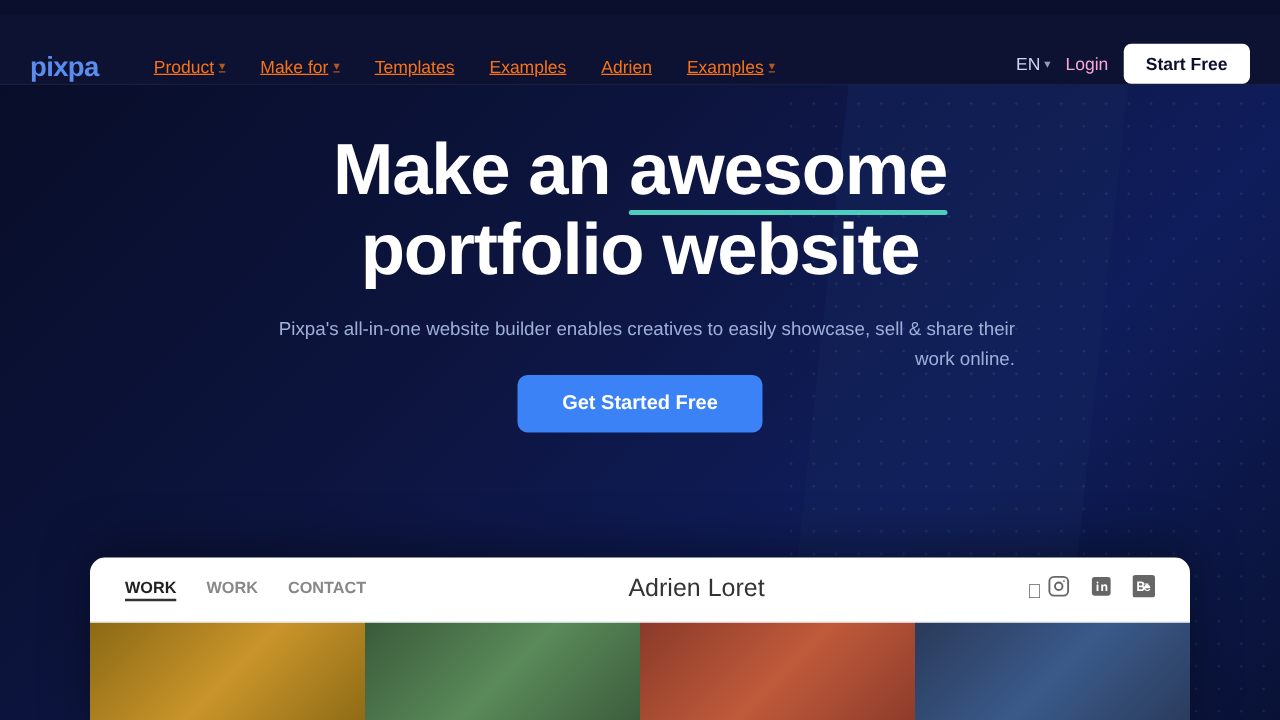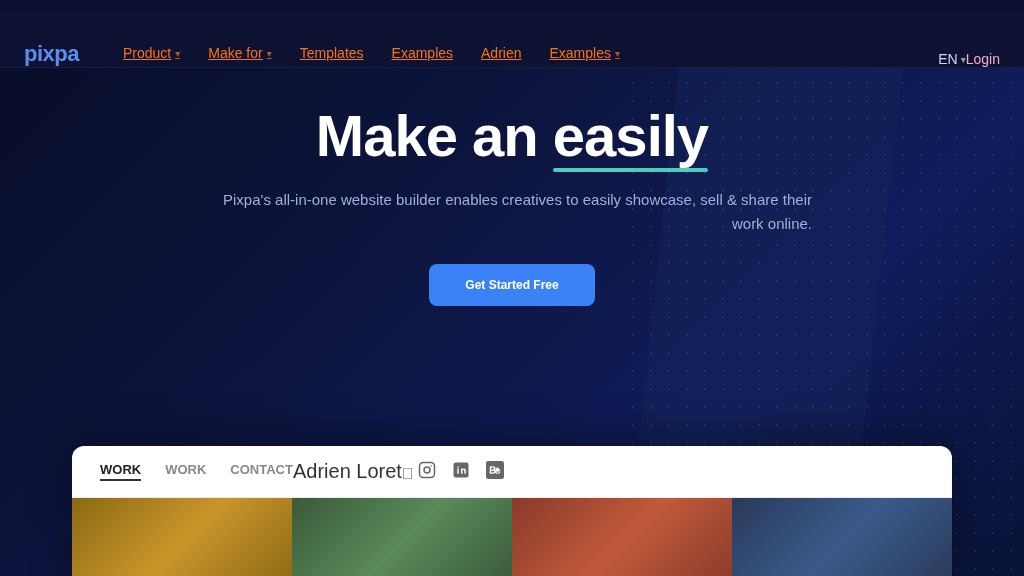--- a/index.html
+++ b/index.html
@@ -14,21 +14,21 @@
     }
     .nav-logo { color: #fff; font-size: 22px; font-weight: 700; letter-spacing: -0.5px; margin-right: 32px; }
     .nav-logo span { color: #5b8dee; }
     .nav-links { display: flex; align-items: center; gap: 4px; flex: 1; }
     .nav-link {
       color: #f97316; font-size: 14px; padding: 6px 12px;
       cursor: pointer; display: flex; align-items: center; gap: 4px;
       border-radius: 4px; white-space: nowrap; text-decoration: underline;
     }
     .chevron { font-size: 10px; opacity: 0.7; }
-    .nav-right { display: flex; align-items: center; margin-left: auto; }
+    .nav-right { display: flex; align-items: center; gap: 12px; margin-left: auto; }
     .lang-btn { color: #cdd5f0; font-size: 14px; cursor: pointer; display: flex; align-items: center; gap: 3px; }
     .login-btn { color: #f9a8d4; font-size: 14px; cursor: pointer; }
     .start-free-btn {
       background: #fff; color: #0a0f2e; font-size: 14px; font-weight: 600;
       padding: 8px 18px; border-radius: 6px; cursor: pointer; border: none;
       white-space: nowrap;
     }
 
     
     .hero {
@@ -61,40 +61,39 @@
       background: #4ecdbe; border-radius: 2px;
     }
 
     .hero-subtitle {
       color: #9eb0d8; font-size: 15px; text-align: right;
       margin-top: 20px; max-width: 600px; line-height: 1.6;
       position: relative; z-index: 2;
     }
 
     .cta-btn {
-      margin-top: 28px;
-      background: #3b82f6; color: #fff; font-size: 12px; font-weight: 600;
+      background: #3b82f6; color: #fff; font-size: 16px; font-weight: 600;
       padding: 14px 36px; border-radius: 8px; cursor: pointer; border: none;
       position: relative; z-index: 2;
     }
 
     .cta-note {
       color: #8a9cc0; font-size: 12.5px; margin-top: 10px;
       position: relative; z-index: 2;
     }
 
     
     .portfolio-preview {
       position: absolute; bottom: -10px; left: 50%; transform: translateX(-50%);
       width: 880px; background: #fff; border-radius: 12px 12px 0 0;
       box-shadow: 0 -8px 40px rgba(0,0,0,0.4);
       overflow: hidden; z-index: 3;
     }
     .portfolio-header {
-      display: flex; align-items: center; 
+      display: flex; align-items: center; justify-content: space-between;
       padding: 14px 28px; border-bottom: 1px solid #e8ecf2;
     }
     .portfolio-tabs { display: flex; gap: 24px; }
     .portfolio-tab {
       font-size: 13px; font-weight: 600; color: #888; cursor: pointer;
       padding-bottom: 2px;
     }
     .portfolio-tab.active { color: #222; border-bottom: 2px solid #333; }
     .portfolio-name { font-size: 20px; color: #333; font-weight: 400; }
     .portfolio-icons { display: flex; gap: 16px; }
@@ -150,28 +149,30 @@
     </div>
   </div>
   <div class="nav-right">
     <div class="lang-btn">
       <span>EN</span>
       <span class="chevron">▾</span>
     </div>
     <div class="login-btn">
       <span>Login</span>
     </div>
+    <button class="start-free-btn">Start Free</button>
   </div>
 </nav>
 
 <div class="hero">
   <div class="dot-overlay"></div>
 
   <h1 class="hero-title">
-    Make an <span class="underline-word">easily</span><br>
+    Make an <span class="underline-word">awesome</span><br>
+    <span>portfolio website</span>
   </h1>
 
   <p class="hero-subtitle">Pixpa's all-in-one website builder enables creatives to easily showcase, sell &amp; share their work online.</p>
 
   <button class="cta-btn">Get Started Free</button>
 
 
   <div class="portfolio-preview">
     <div class="portfolio-header">
       <div class="portfolio-tabs">

